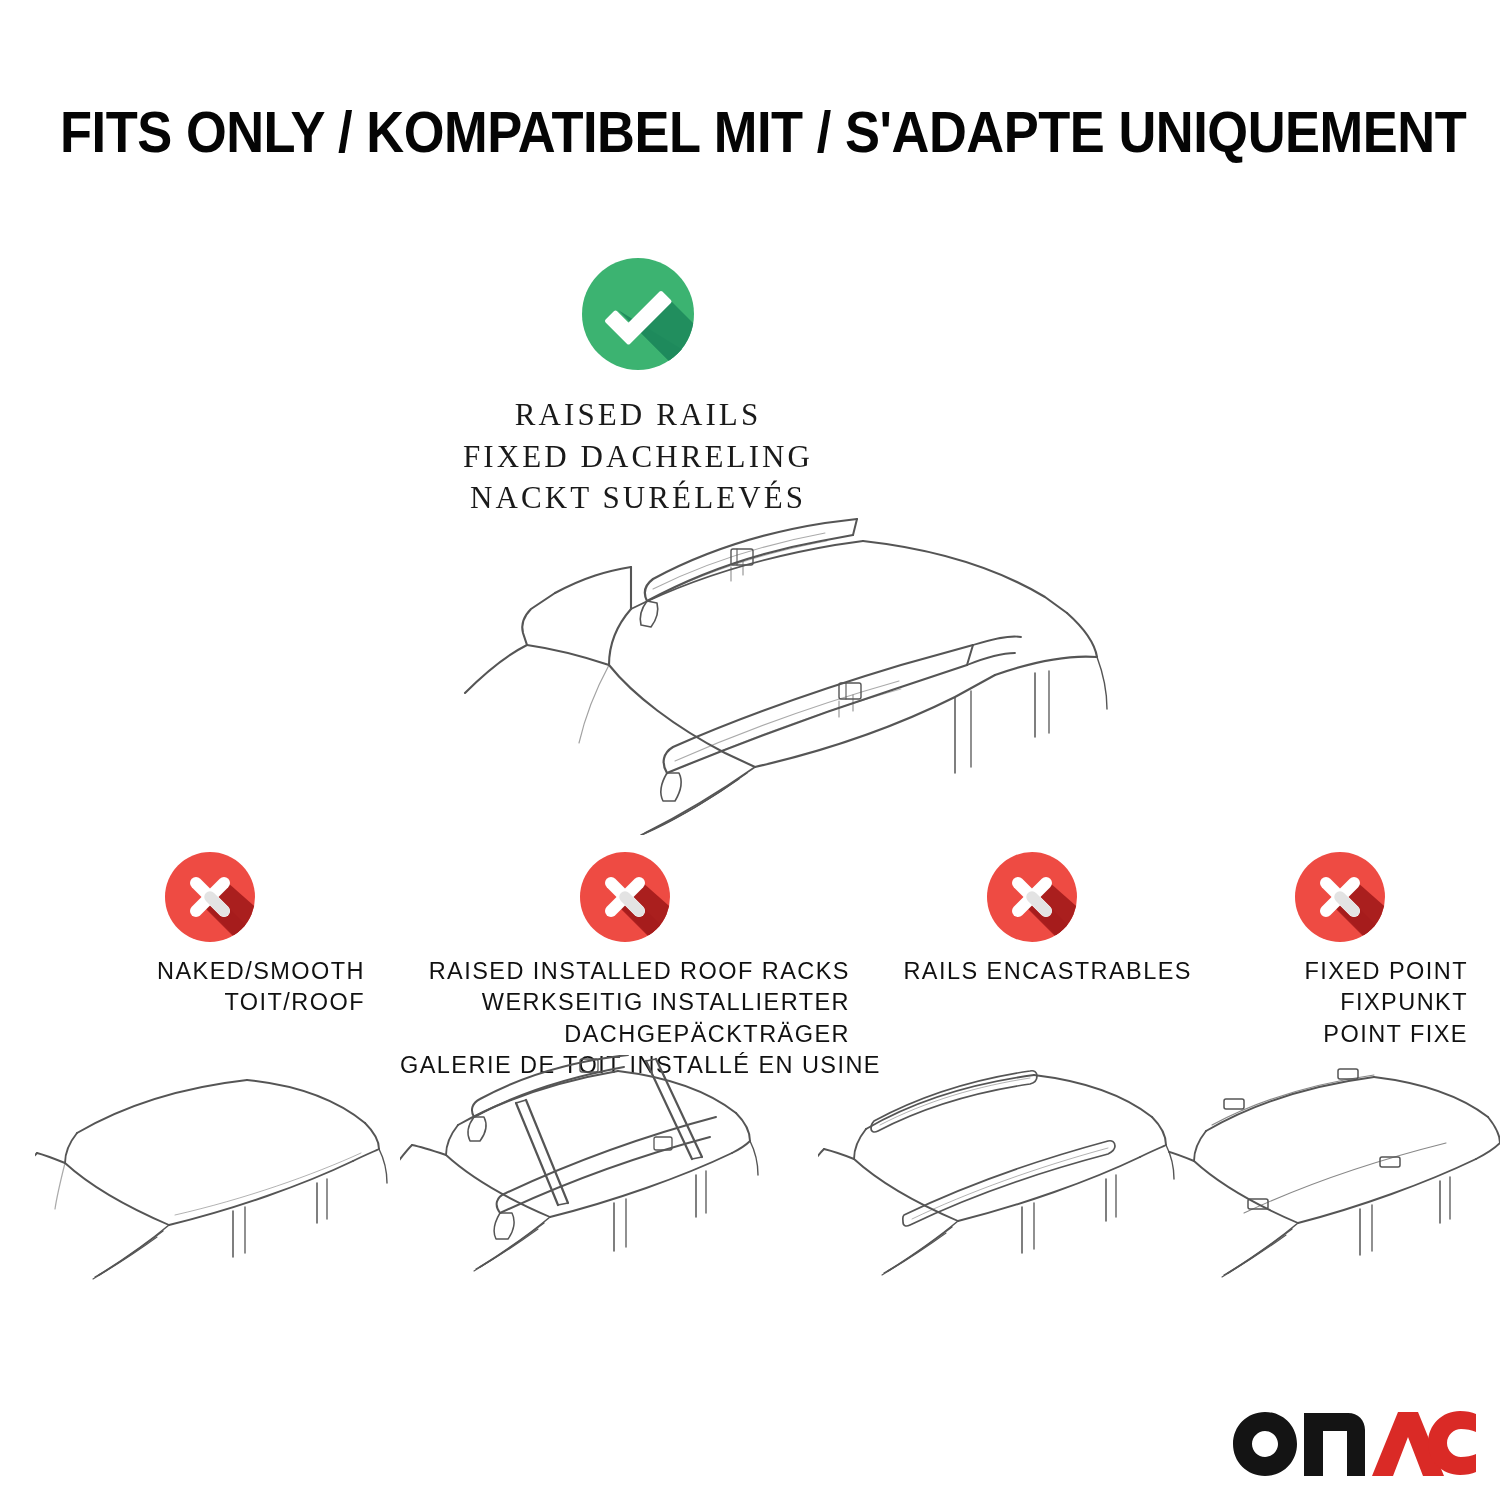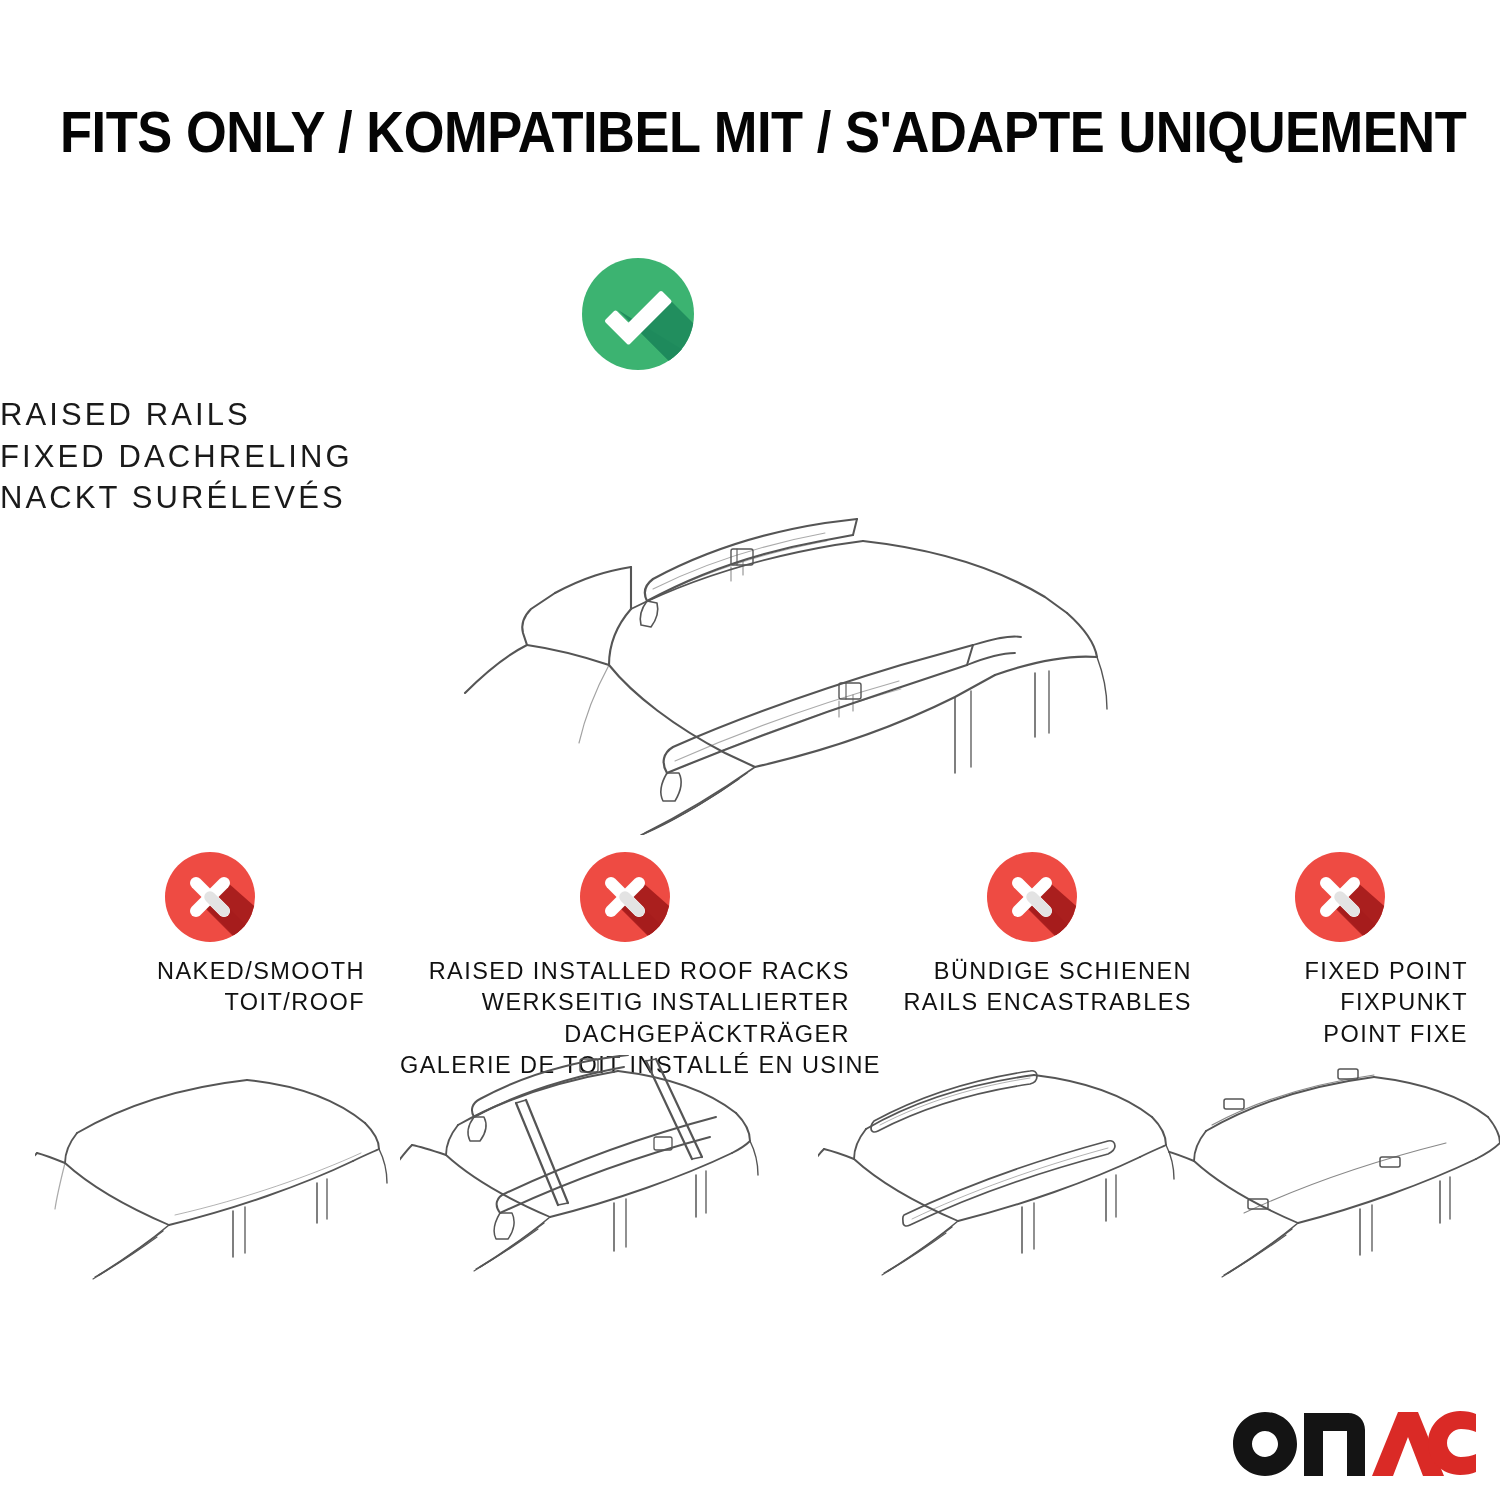--- a/index.html
+++ b/index.html
@@ -33,20 +33,22 @@
     white-space: nowrap;
     line-height: 1.05;
   }
 
   
   .fits-block {
     position: absolute;
     left: 0;
     top: 258px;
     width: 1276px;
+    text-align: center;
+    font-family: Liberation Serif, serif;
   }
   .badge-wrap {
     position: relative;
     width: 112px;
     height: 112px;
     margin: 0 auto;
   }
   .badge-svg { display: block; width: 112px; height: 112px; }
 
   .fits-labels {
@@ -297,21 +299,20 @@
           <path d="M40 56 L118 134 L130 90 L62 30 Z" fill="#a51c1c" opacity="0.95"></path>
         </g>
         <g stroke="#ffffff" stroke-width="12" stroke-linecap="round">
           <line x1="31" y1="31" x2="59" y2="59"></line>
           <line x1="59" y1="31" x2="31" y2="59"></line>
         </g>
         <line x1="45" y1="45" x2="59" y2="59" stroke="#e3e3e3" stroke-width="11.5" stroke-linecap="round"></line>
       </svg>
     </div>
     <div class="nf-labels">
-      <div>BÜNDIGE SCHIENEN</div>
       <div>RAILS ENCASTRABLES</div>
     </div>
   </div>
 
   <div class="nf-col col-4">
     <div class="badge-wrap-sm">
       <svg class="badge-svg-sm" viewBox="0 0 90 90">
         <defs>
             <clipPath id="clipX4">
               <circle cx="45" cy="45" r="45"></circle>

